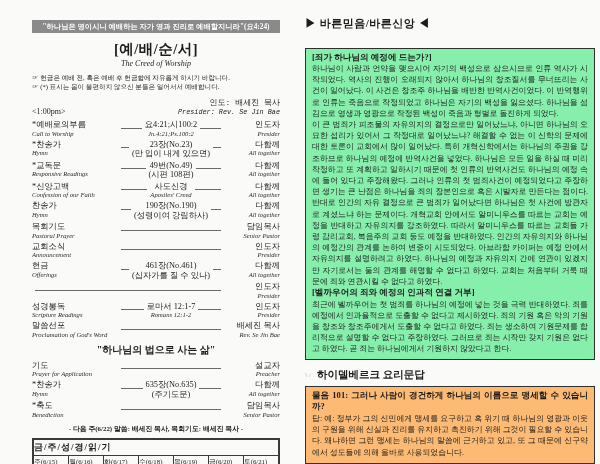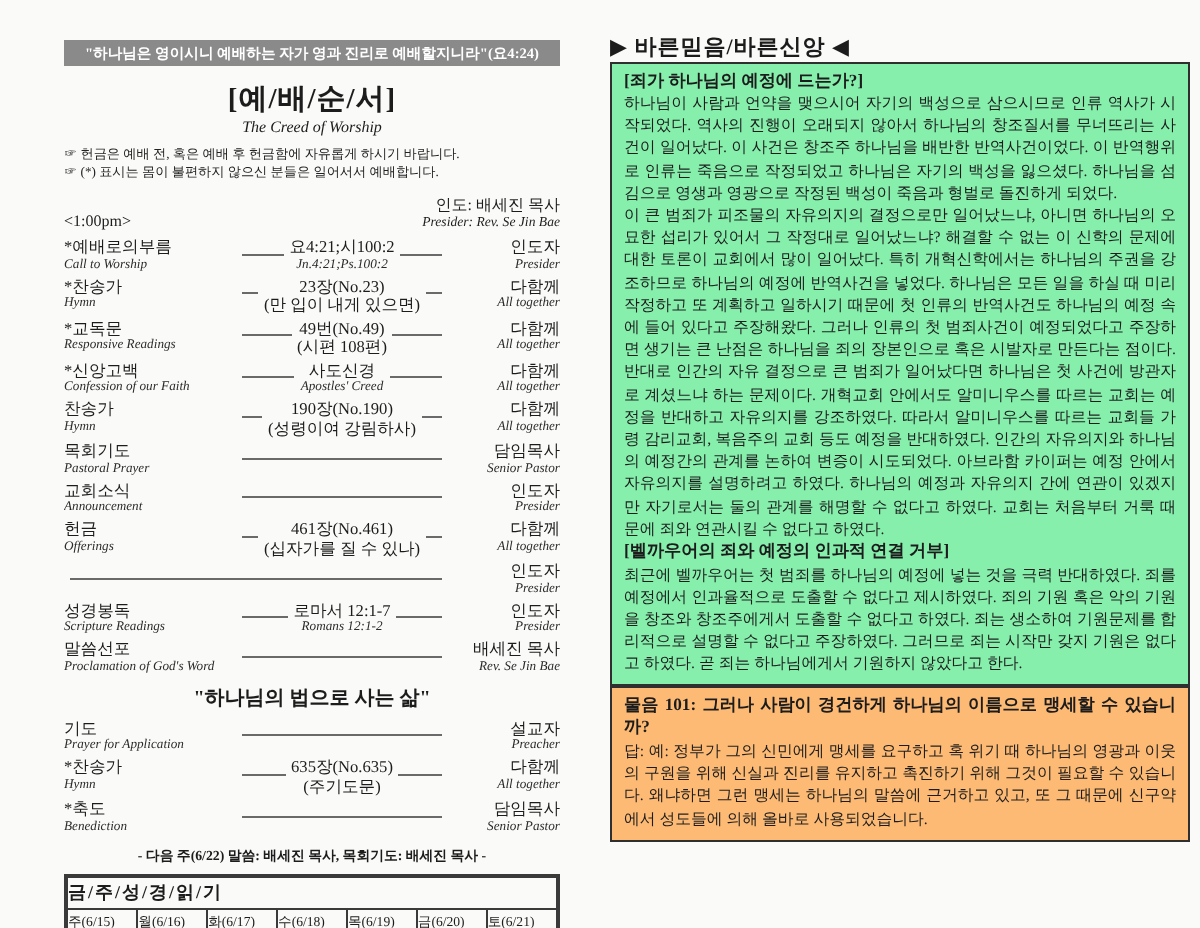--- a/index.html
+++ b/index.html
@@ -14,38 +14,38 @@
   .banner{
     background:#8a8a8a;color:#ffffff;font-weight:bold;
     font-size:7.3px;text-align:center;padding:2px 1px;line-height:9px;
   }
   .ow-title{text-align:center;font-weight:bold;font-size:14.5px;margin-top:7px;letter-spacing:0.5px;}
   .ow-subtitle{text-align:center;font-style:italic;font-size:8px;margin-top:0px;}
   .notes{margin-top:6px;}
   .note-line{font-size:6.6px;line-height:8.6px;color:#222;}
   .time-row{display:flex;justify-content:space-between;align-items:flex-end;margin-top:6px;margin-bottom:4px;}
   .time{font-size:8px;}
-  .presider-block{text-align:right;}
+  .presider-block{text-align:right;font-family:Liberation Mono, monospace;}
   .presider-ko{font-size:8px;}
   .presider-en{font-size:6.8px;font-style:italic;}
   .w-row{display:flex;margin-bottom:2px;}
   .w-left{width:86px;flex:none;}
   .w-center{flex:none;text-align:center;max-width:120px;}
   .w-right{width:56px;flex:none;text-align:right;}
   .ko{font-size:8.3px;line-height:9.5px;white-space:nowrap;}
   .en{font-size:6.6px;line-height:8px;font-style:italic;color:#2a2a2a;white-space:nowrap;}
   .w-spacer{flex:1;min-width:4px;border-bottom:1px solid #6a6a6a;height:7.5px;margin:0 3px;}
   .sermon-title{text-align:center;font-weight:bold;font-size:10px;margin:4px 0 4px;}
   .next-week{text-align:center;font-weight:bold;font-size:6.9px;margin-top:5px;}
   table.reading{width:100%;border-collapse:collapse;margin-top:4px;border:2px solid #3a3a3a;}
   table.reading td{border:1px solid #3a3a3a;text-align:left;font-size:6.8px;padding:1px 0;}
   table.reading td.tbl-title{font-weight:bold;font-size:9px;letter-spacing:1px;padding:1px 0;}
   
   .right-page{position:absolute;left:305px;top:16px;width:290px;overflow:hidden;}
-  .rp-heading{font-weight:bold;font-size:11px;margin-bottom:0;letter-spacing:0.5px;}
+  .rp-heading{font-weight:bold;font-size:11px;margin-bottom:17px;letter-spacing:0.5px;font-family:Liberation Serif, serif;}
   .txt-box{border:1px solid #2f2f2f;background:#86efac;padding:3px 6px 4px;}
   .box-title{font-weight:bold;font-size:8.6px;line-height:11px;}
   .txt-box p{margin:0;font-size:7.9px;line-height:11.2px;text-align:justify;word-break:break-all;}
   .box-subtitle{font-weight:bold;font-size:8.6px;line-height:11.5px;}
   .catechism-heading{font-weight:bold;font-size:10.5px;margin:8px 0 4px;}
   .catechism-heading .hand{font-weight:normal;font-size:9px;margin-right:4px;}
   .q-box{border:1px solid #2f2f2f;background:#fdba74;padding:3px 6px 5px;}
   .q-title{font-weight:bold;font-size:8.6px;line-height:11.5px;text-align:justify;}
   .q-answer{font-size:7.9px;line-height:11.4px;text-align:justify;word-break:break-all;margin:0;}
 </style>
@@ -298,19 +298,22 @@
     <div class="rp-heading">▶ 바른믿음/바른신앙 ◀</div>
 
     <div class="txt-box">
       <div class="box-title">[죄가 하나님의 예정에 드는가?]</div>
       <p>하나님이 사람과 언약을 맺으시어 자기의 백성으로 삼으시므로 인류 역사가 시작되었다. 역사의 진행이 오래되지 않아서 하나님의 창조질서를 무너뜨리는 사건이 일어났다. 이 사건은 창조주 하나님을 배반한 반역사건이었다. 이 반역행위로 인류는 죽음으로 작정되었고 하나님은 자기의 백성을 잃으셨다. 하나님을 섬김으로 영생과 영광으로 작정된 백성이 죽음과 형벌로 돌진하게 되었다.</p>
       <p>이 큰 범죄가 피조물의 자유의지의 결정으로만 일어났느냐, 아니면 하나님의 오묘한 섭리가 있어서 그 작정대로 일어났느냐? 해결할 수 없는 이 신학의 문제에 대한 토론이 교회에서 많이 일어났다. 특히 개혁신학에서는 하나님의 주권을 강조하므로 하나님의 예정에 반역사건을 넣었다. 하나님은 모든 일을 하실 때 미리 작정하고 또 계획하고 일하시기 때문에 첫 인류의 반역사건도 하나님의 예정 속에 들어 있다고 주장해왔다. 그러나 인류의 첫 범죄사건이 예정되었다고 주장하면 생기는 큰 난점은 하나님을 죄의 장본인으로 혹은 시발자로 만든다는 점이다. 반대로 인간의 자유 결정으로 큰 범죄가 일어났다면 하나님은 첫 사건에 방관자로 계셨느냐 하는 문제이다. 개혁교회 안에서도 알미니우스를 따르는 교회는 예정을 반대하고 자유의지를 강조하였다. 따라서 알미니우스를 따르는 교회들 가령 감리교회, 복음주의 교회 등도 예정을 반대하였다. 인간의 자유의지와 하나님의 예정간의 관계를 논하여 변증이 시도되었다. 아브라함 카이퍼는 예정 안에서 자유의지를 설명하려고 하였다. 하나님의 예정과 자유의지 간에 연관이 있겠지만 자기로서는 둘의 관계를 해명할 수 없다고 하였다. 교회는 처음부터 거룩 때문에 죄와 연관시킬 수 없다고 하였다.</p>
       <div class="box-subtitle">[벨까우어의 죄와 예정의 인과적 연결 거부]</div>
       <p>최근에 벨까우어는 첫 범죄를 하나님의 예정에 넣는 것을 극력 반대하였다. 죄를 예정에서 인과율적으로 도출할 수 없다고 제시하였다. 죄의 기원 혹은 악의 기원을 창조와 창조주에게서 도출할 수 없다고 하였다. 죄는 생소하여 기원문제를 합리적으로 설명할 수 없다고 주장하였다. 그러므로 죄는 시작만 갖지 기원은 없다고 하였다. 곧 죄는 하나님에게서 기원하지 않았다고 한다.</p>
     </div>
 
+    <div class="catechism-heading">
+      <span class="hand">☞</span><span>하이델베르크 요리문답</span>
+    </div>
 
     <div class="q-box">
       <div class="q-title">물음 101: 그러나 사람이 경건하게 하나님의 이름으로 맹세할 수 있습니까?</div>
       <p class="q-answer">답: 예: 정부가 그의 신민에게 맹세를 요구하고 혹 위기 때 하나님의 영광과 이웃의 구원을 위해 신실과 진리를 유지하고 촉진하기 위해 그것이 필요할 수 있습니다. 왜냐하면 그런 맹세는 하나님의 말씀에 근거하고 있고, 또 그 때문에 신구약에서 성도들에 의해 올바로 사용되었습니다.</p>
     </div>
   </div>
 </div>
 
 </body></html>

